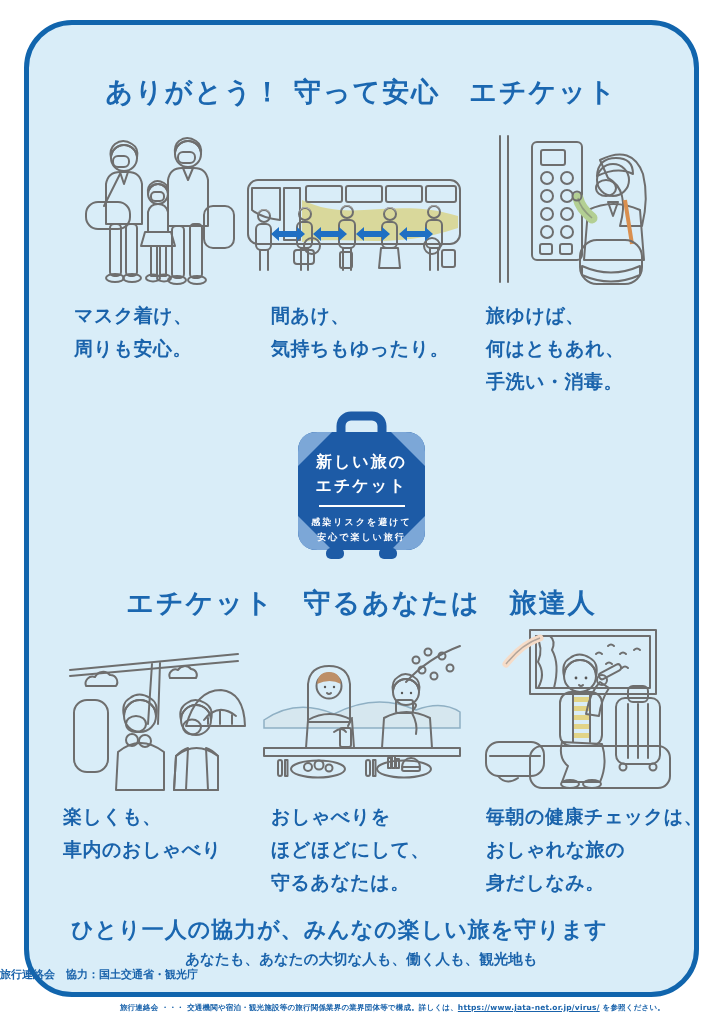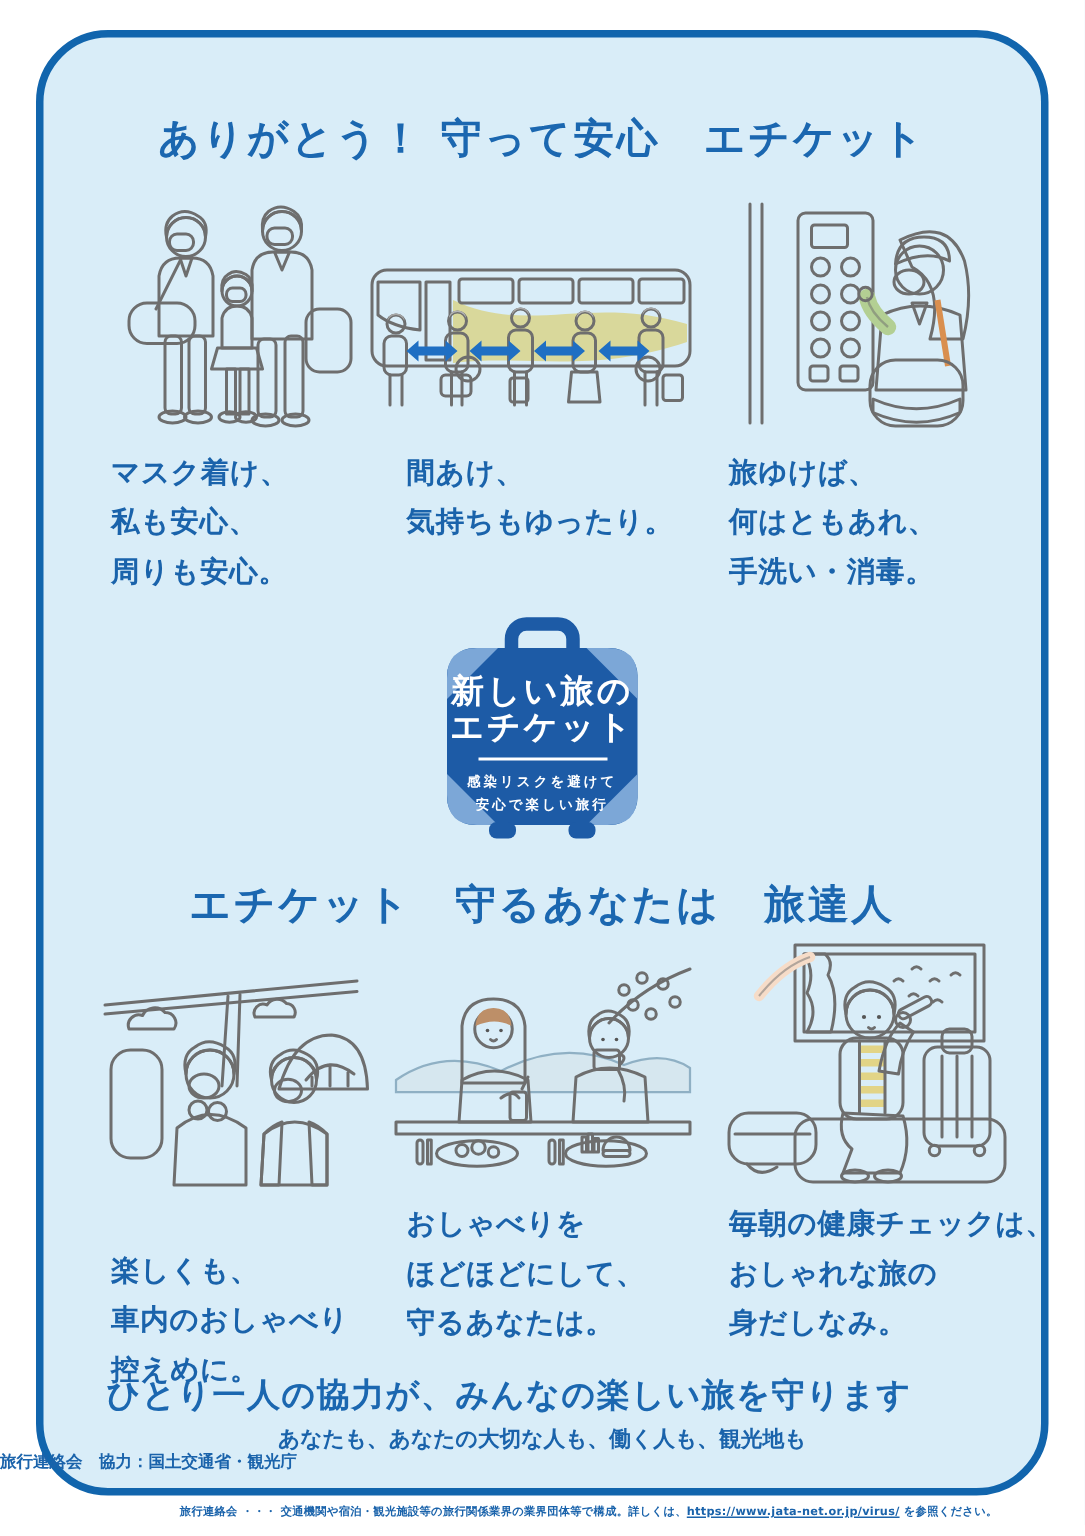--- a/index.html
+++ b/index.html
@@ -35,21 +35,21 @@
   }
   .footer-note {
     position:absolute; top:1003px; left:0; right:58px; text-align:right;
     color:#1a63ab; font-weight:bold; font-size:7.5px; letter-spacing:0.2px;margin-left:12px;
   }
   .footer-note .url { text-decoration:underline; cursor:pointer; }
   
   .badge { position:absolute; left:288px; top:410px; width:147px; height:150px; }
   .badge svg { position:absolute; left:0; top:0; }
   .badge-text { position:absolute; left:10px; top:40px; width:127px; text-align:center; color:#ffffff; }
-  .badge-line { font-size:22px; font-weight:bold; line-height:24px; letter-spacing:2px; }
+  .badge-line { font-size:16px; font-weight:bold; line-height:24px; letter-spacing:2px; }
   .badge-divider { width:86px; height:2px; background:#ffffff; margin:7px auto 8px auto; }
   .badge-sub { font-size:9px; font-weight:bold; line-height:15px; letter-spacing:2px; }
   svg .ln { stroke:#6e6e6e; stroke-width:2; fill:none; stroke-linecap:round; stroke-linejoin:round; }
 </style>
 </head>
 <body>
 
 <div class="page">
   <div class="panel"></div>
 
@@ -168,21 +168,20 @@
     <path d="M112,90 Q100,80 98,70" stroke="#b3cf93" stroke-width="11" fill="none" stroke-linecap="round"></path>
     <path d="M112,90 Q100,80 98,70" stroke="#6e6e6e" stroke-width="1.6" fill="none" opacity="0.5"></path>
     <circle cx="97" cy="68" r="4.5" fill="#f6dcc8" class="ln"></circle>
     <line x1="145" y1="72" x2="152" y2="116" stroke="#d98f4f" stroke-width="4"></line>
     <rect x="100" y="112" width="62" height="44" rx="17" fill="#ffffff" class="ln"></rect>
     <path d="M102,138 Q131,151 160,138 L160,147 Q131,160 102,147 Z" fill="#efa054" class="ln"></path>
   </svg>
 
   <div class="cap-col" style="left:74px; top:299px;">
     <div>マスク着け、</div>
-    <div>私も安心、</div>
     <div>周りも安心。</div>
   </div>
   <div class="cap-col" style="left:271px; top:299px;">
     <div>間あけ、</div>
     <div>気持ちもゆったり。</div>
   </div>
   <div class="cap-col" style="left:486px; top:299px;">
     <div>旅ゆけば、</div>
     <div>何はともあれ、</div>
     <div>手洗い・消毒。</div>
@@ -326,24 +325,23 @@
     <path d="M108,90 Q112,68 122,58 L131,64 Q123,76 121,92 Z" fill="#fdfdf9" class="ln"></path>
     <g transform="rotate(-28 131 48)">
       <rect x="120" y="45" width="24" height="6.5" rx="3" fill="#9a9a9a" class="ln"></rect>
     </g>
     <circle cx="124" cy="56" r="5" fill="#f6dcc8" class="ln"></circle>
     <path d="M84,118 Q80,134 90,142 L84,158 L122,158 Q130,140 124,120 Z" fill="#ef9a43" class="ln"></path>
     <ellipse cx="92" cy="160" rx="9" ry="4" fill="#5a5a5a" class="ln"></ellipse>
     <ellipse cx="114" cy="160" rx="9" ry="4" fill="#5a5a5a" class="ln"></ellipse>
   </svg>
 
-  <div class="cap-col" style="left:74px; top:800px;margin-top:31px;">
+  <div class="cap-col" style="left:63px; top:800px;">
     <div>楽しくも、</div>
     <div>車内のおしゃべり</div>
-    <div>控えめに。</div>
   </div>
   <div class="cap-col" style="left:271px; top:800px;">
     <div>おしゃべりを</div>
     <div>ほどほどにして、</div>
     <div>守るあなたは。</div>
   </div>
   <div class="cap-col" style="left:486px; top:800px;">
     <div>毎朝の健康チェックは、</div>
     <div>おしゃれな旅の</div>
     <div>身だしなみ。</div>

